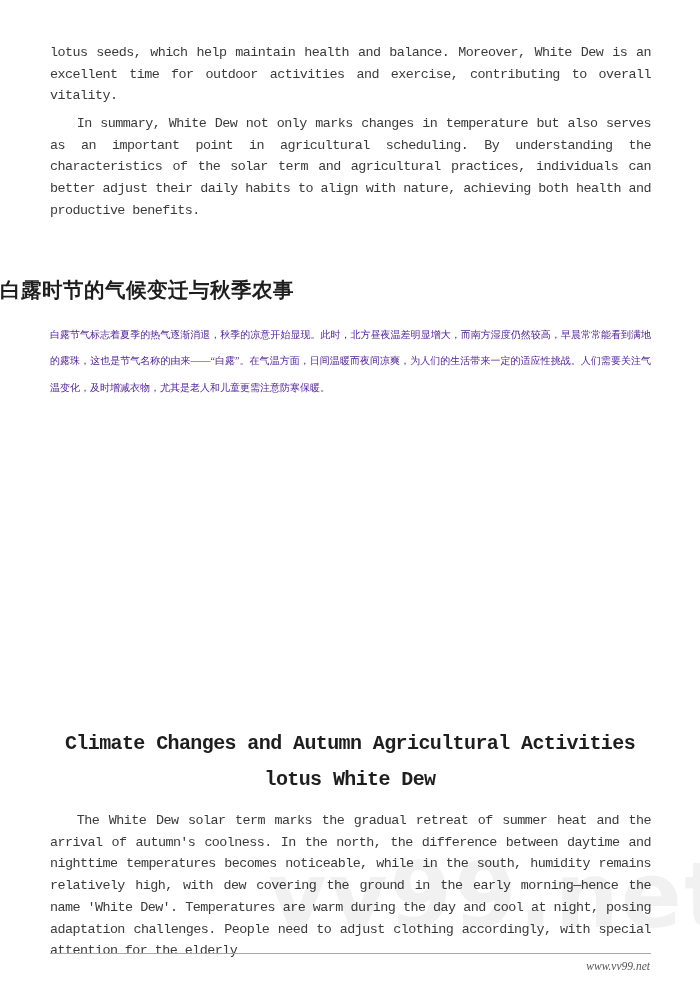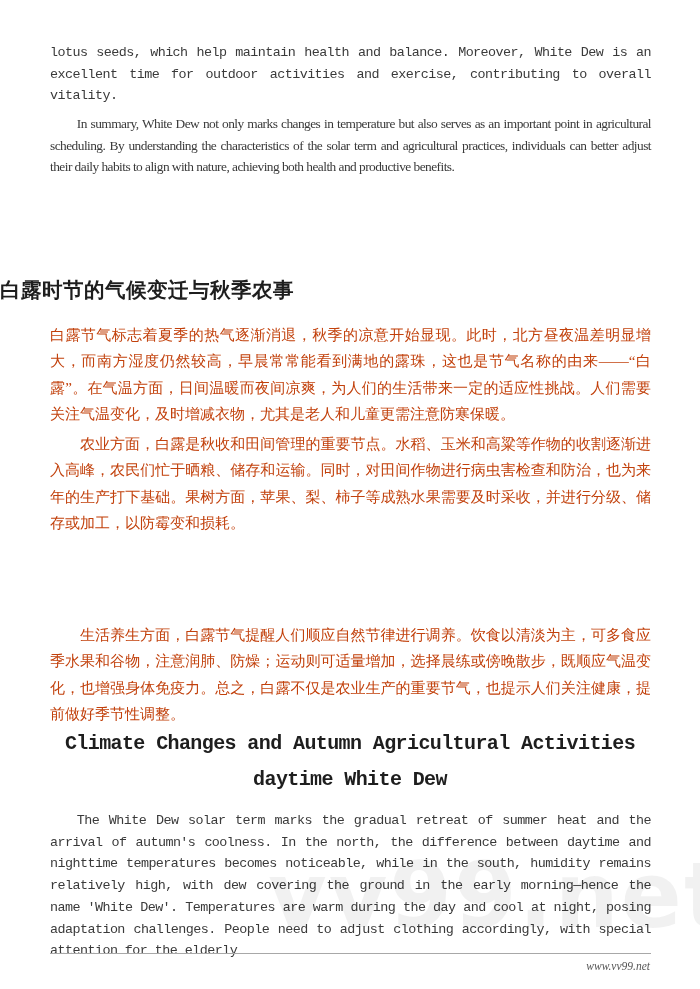--- a/index.html
+++ b/index.html
@@ -7,21 +7,21 @@
     width:700px; height:989px; background:#ffffff; position:relative; overflow:hidden;
     color:#333333;
   }
   .page { position:absolute; left:0; top:8px; width:700px; height:989px; }
   .en {
     font-family: "Liberation Mono", "DejaVu Sans Mono", monospace;
     font-size:13.4px; letter-spacing:-0.55px; color:#3a3a3a;
   }
   .zh {
     font-family: "Liberation Serif", "DejaVu Serif", serif;
-    font-size:15px; color:#c2410c;
+    font-size:10px; color:#4c1d95;
   }
   .para {
     position:absolute; left:50px; width:601px; text-align:justify;
     text-align-last:left; margin:0;
   }
   .para.en { line-height:21.7px; }
   .para.zh { line-height:26.3px; }
   .indent { text-indent:2em; }
   .zh.indent { text-indent:2em; }
   .title-zh {
@@ -50,31 +50,29 @@
     font-family: "Liberation Serif", "DejaVu Serif", serif;
     font-style:italic; font-size:11.5px; color:#555555;margin-left:12px;
   }
 </style>
 </head>
 <body>
 
 <div class="page">
 
   <p class="para en" style="top:34px;">lotus seeds, which help maintain health and balance. Moreover, White Dew is an excellent time for outdoor activities and exercise, contributing to overall vitality.</p>
-  <p class="para en indent" style="top:105px;font-family:Liberation Serif, serif;">In summary, White Dew not only marks changes in temperature but also serves as an important point in agricultural scheduling. By understanding the characteristics of the solar term and agricultural practices, individuals can better adjust their daily habits to align with nature, achieving both health and productive benefits.</p>
+  <p class="para en indent" style="top:105px;">In summary, White Dew not only marks changes in temperature but also serves as an important point in agricultural scheduling. By understanding the characteristics of the solar term and agricultural practices, individuals can better adjust their daily habits to align with nature, achieving both health and productive benefits.</p>
 
   <div class="title-zh">白露时节的气候变迁与秋季农事</div>
 
   <p class="para zh" style="top:314px;">白露节气标志着夏季的热气逐渐消退，秋季的凉意开始显现。此时，北方昼夜温差明显增大，而南方湿度仍然较高，早晨常常能看到满地的露珠，这也是节气名称的由来——“白露”。在气温方面，日间温暖而夜间凉爽，为人们的生活带来一定的适应性挑战。人们需要关注气温变化，及时增减衣物，尤其是老人和儿童更需注意防寒保暖。</p>
-  <p class="para zh indent" style="top:423px;">农业方面，白露是秋收和田间管理的重要节点。水稻、玉米和高粱等作物的收割逐渐进入高峰，农民们忙于晒粮、储存和运输。同时，对田间作物进行病虫害检查和防治，也为来年的生产打下基础。果树方面，苹果、梨、柿子等成熟水果需要及时采收，并进行分级、储存或加工，以防霉变和损耗。</p>
-  <p class="para zh indent" style="top:614px;">生活养生方面，白露节气提醒人们顺应自然节律进行调养。饮食以清淡为主，可多食应季水果和谷物，注意润肺、防燥；运动则可适量增加，选择晨练或傍晚散步，既顺应气温变化，也增强身体免疫力。总之，白露不仅是农业生产的重要节气，也提示人们关注健康，提前做好季节性调整。</p>
 
   <div class="title-en">
     <div>Climate Changes and Autumn Agricultural Activities</div>
-    <div>daytime White Dew</div>
+    <div>lotus White Dew</div>
   </div>
 
   <p class="para en indent" style="top:802px;">The White Dew solar term marks the gradual retreat of summer heat and the arrival of autumn's coolness. In the north, the difference between daytime and nighttime temperatures becomes noticeable, while in the south, humidity remains relatively high, with dew covering the ground in the early morning—hence the name 'White Dew'. Temperatures are warm during the day and cool at night, posing adaptation challenges. People need to adjust clothing accordingly, with special attention for the elderly</p>
 
   <div class="watermark">vv99.net</div>
 
   <div class="footer-rule"></div>
   <div class="footer-url">www.vv99.net</div>
 
 </div>

